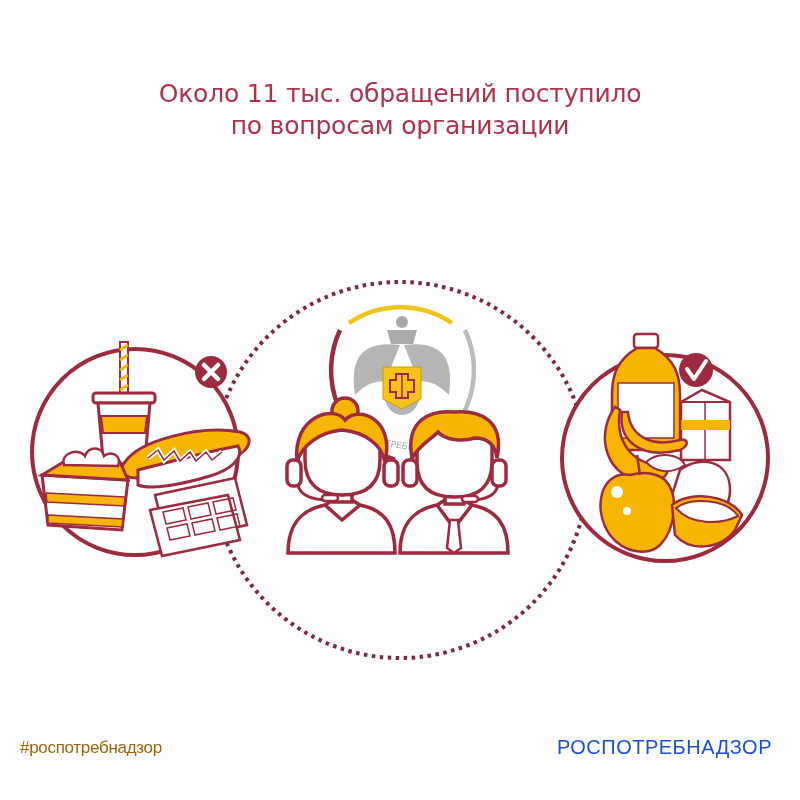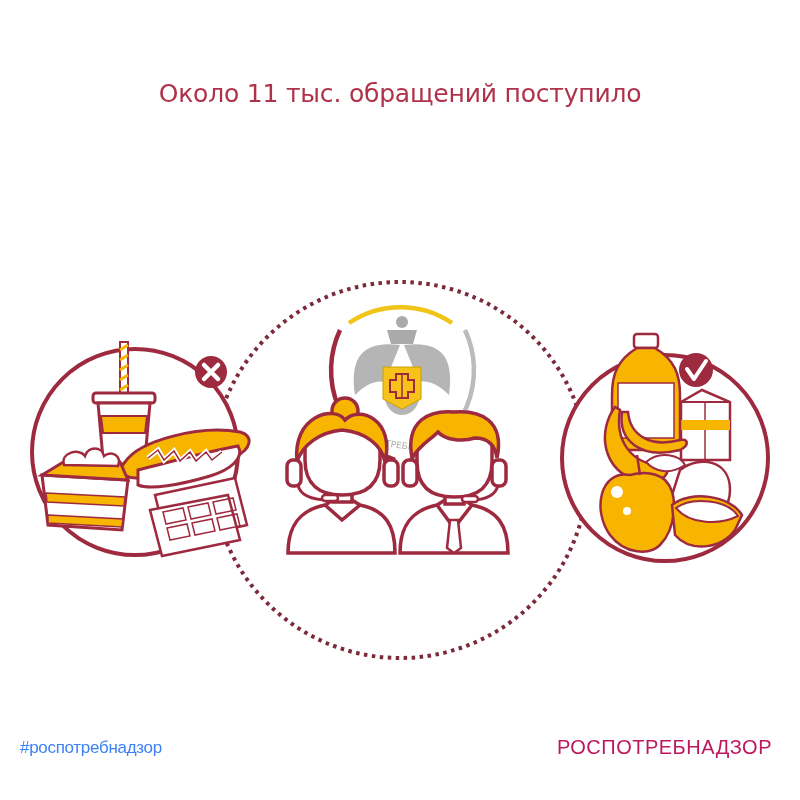--- a/index.html
+++ b/index.html
@@ -1,27 +1,28 @@
 <!DOCTYPE html>
 <html><head>
 <meta charset="utf-8">
 <style>
   html, body { margin:0; padding:0; background:#ffffff; }
   body { width:800px; height:800px; position:relative; overflow:hidden; font-family:"Liberation Sans", sans-serif; }
   .headline { position:absolute; left:0; top:78px; width:800px; text-align:center; color:#b0324a; font-family:"DejaVu Sans", sans-serif; font-size:25px; line-height:31.5px; font-weight:500; letter-spacing:-0.2px; }
   .headline div { white-space:nowrap; }
   .art { position:absolute; left:0; top:0; width:800px; height:800px; }
-  .hashtag { position:absolute; left:20px; top:738px; font-size:17px; color:#3b82f6; font-family:"Liberation Sans", sans-serif; letter-spacing:-0.3px; }
-  .brand { position:absolute; right:28px; top:736px; font-size:20px; color:#be185d; font-family:"Liberation Sans", sans-serif; letter-spacing:0.5px; }
+  .hashtag { position:absolute; left:20px; top:738px; font-size:17px; color:#a16207; font-family:"Liberation Sans", sans-serif; letter-spacing:-0.3px; }
+  .brand { position:absolute; right:28px; top:736px; font-size:20px; color:#1d4ed8; font-family:"Liberation Sans", sans-serif; letter-spacing:0.5px; }
 </style>
 </head>
 <body>
 
 <div class="headline">
   <div>Около 11 тыс. обращений поступило</div>
+  <div>по вопросам организации</div>
 </div>
 
 <svg class="art" viewBox="0 0 800 800" xmlns="http://www.w3.org/2000/svg">
 
   <circle cx="400" cy="470" r="188" fill="none" stroke="#7a2a3a" stroke-width="4" stroke-dasharray="3.5 4.5"></circle>
 
   <g>
     <circle cx="135" cy="452" r="103" fill="#fff" stroke="#9e2a3f" stroke-width="4"></circle>
 
     <g>

